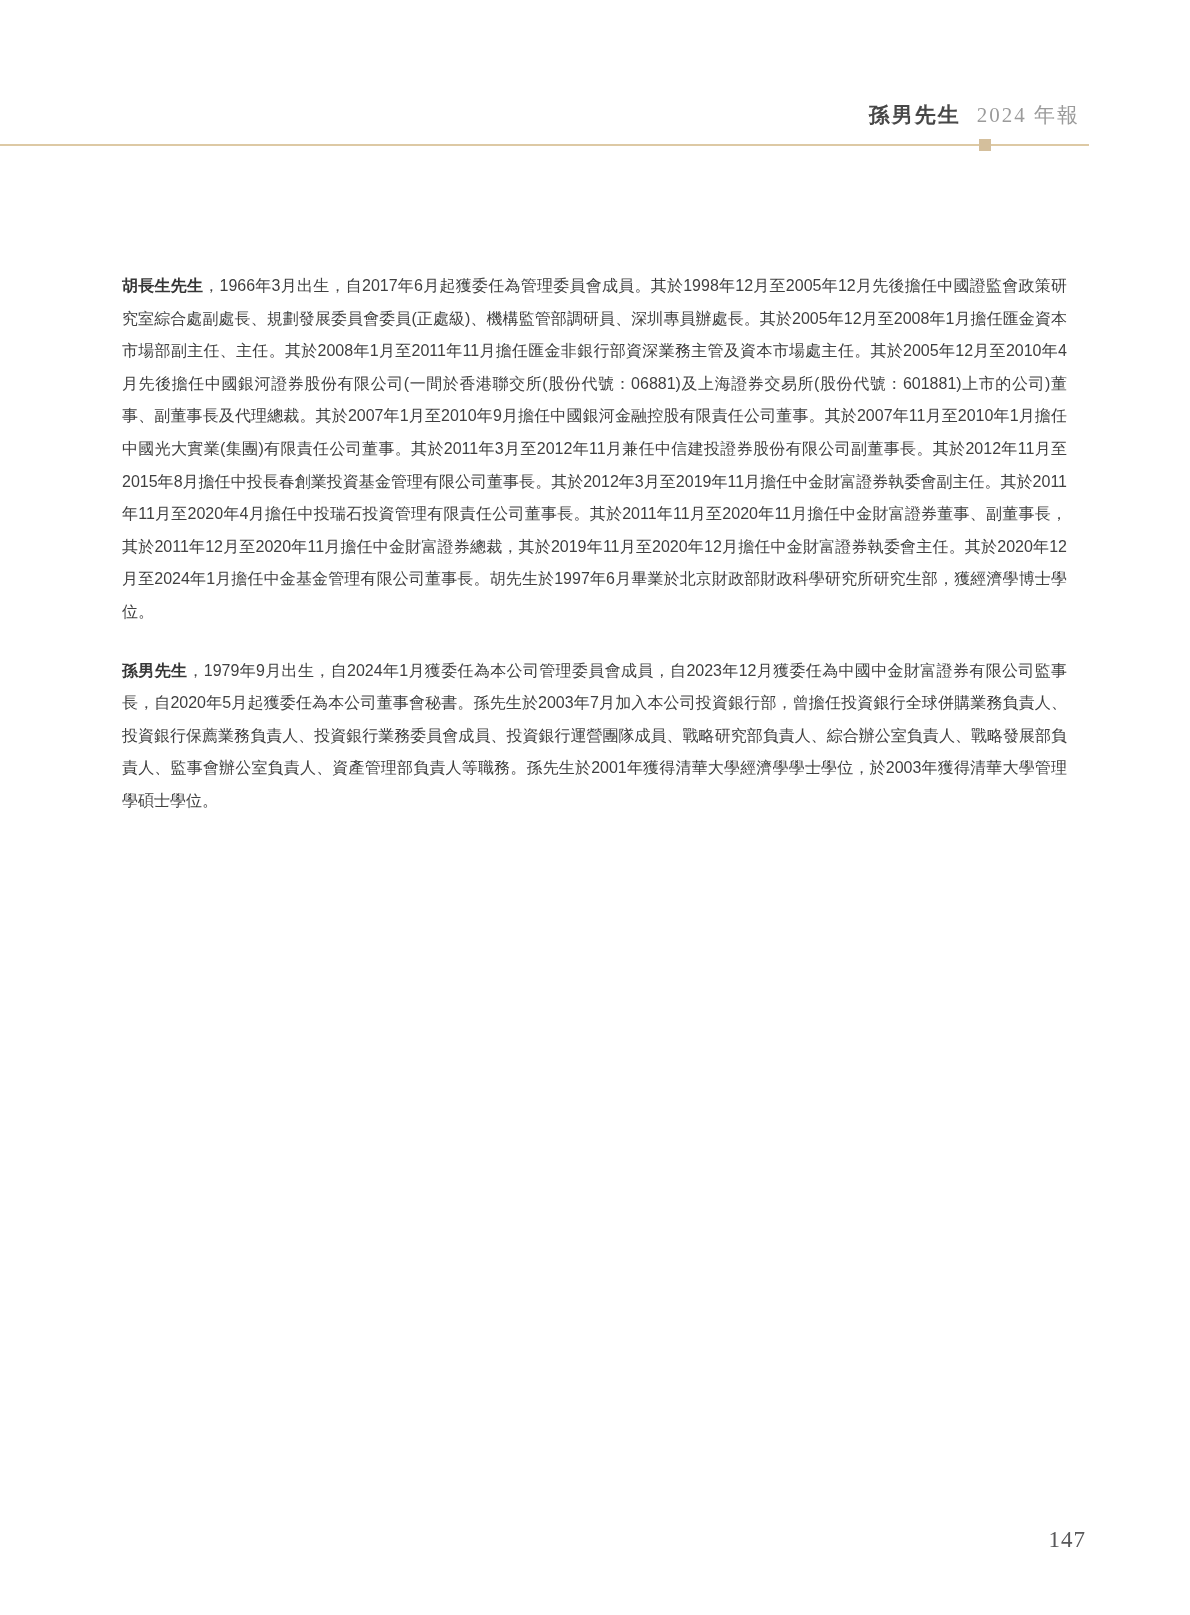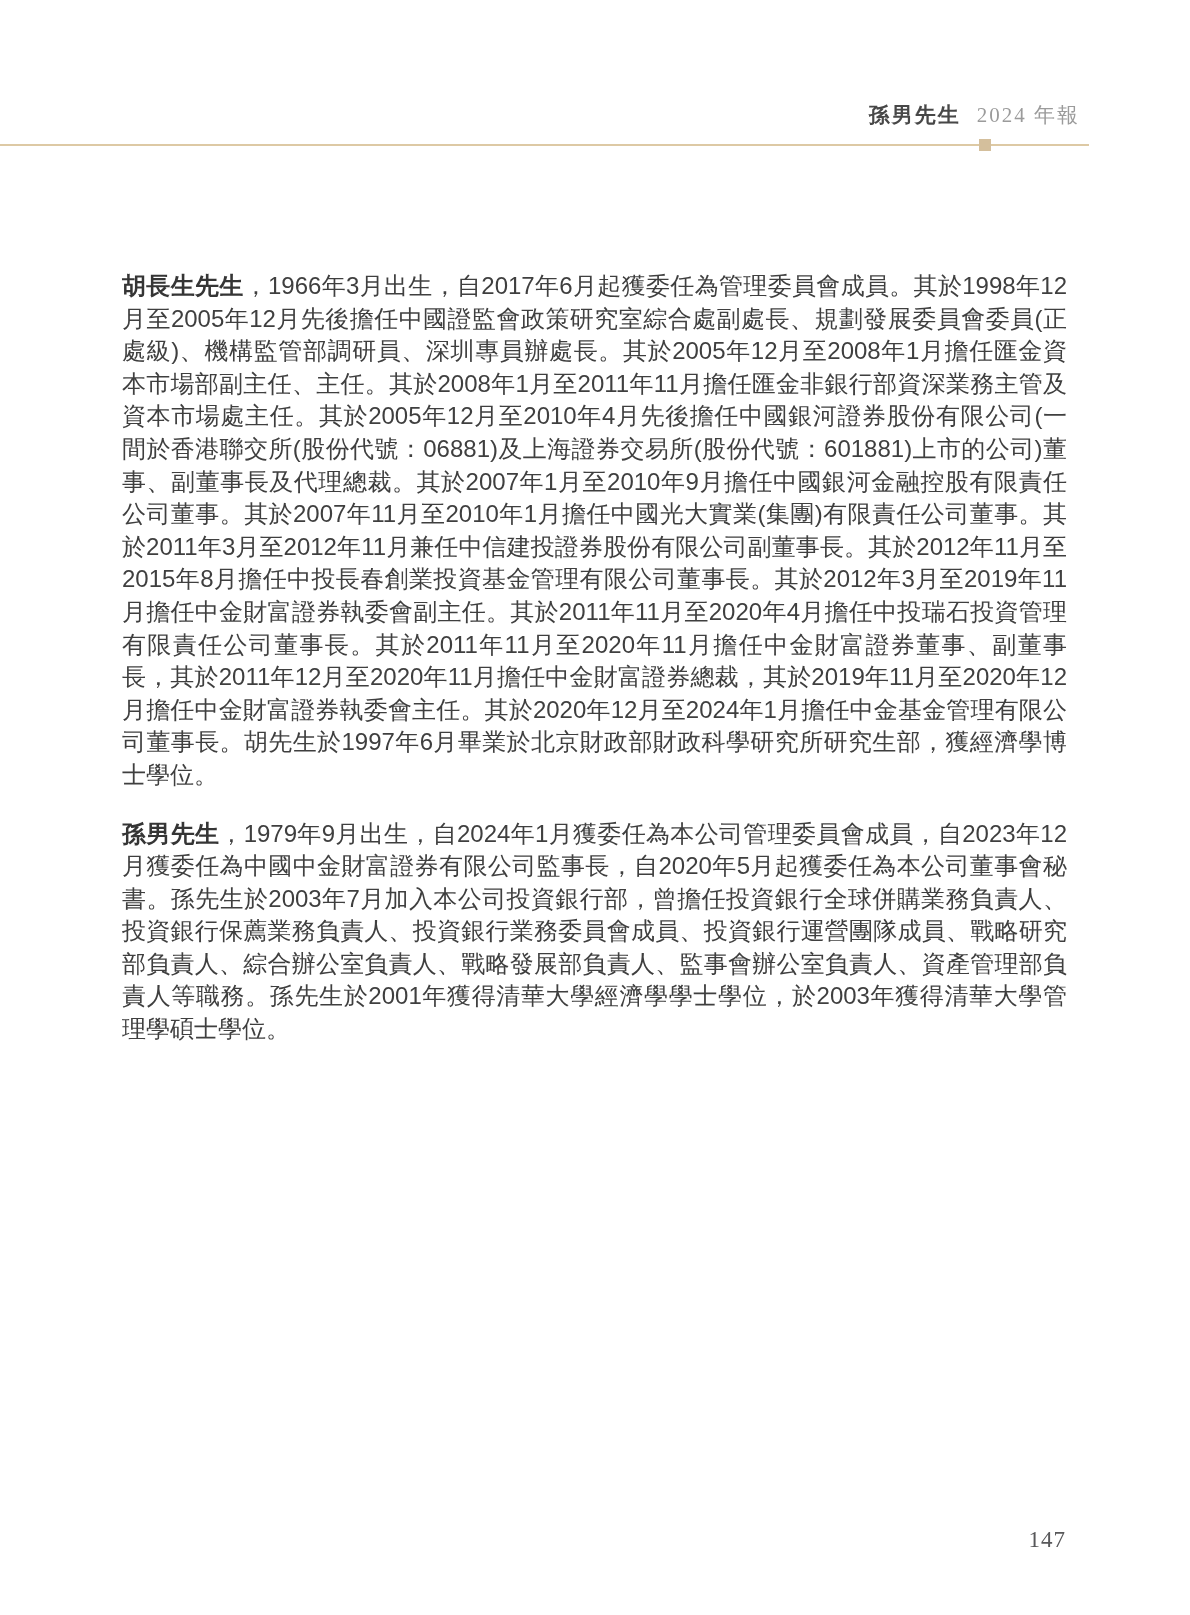--- a/index.html
+++ b/index.html
@@ -50,41 +50,41 @@
     height: 12px;
     background: #d4bf9c;
   }
   
   .content {
     position: absolute;
     top: 270px;
     left: 122px;
     width: 945px;
     color: #3f3f3f;
-    font-size: 24px;
+    font-size: 16px;
     line-height: 32.6px;
     text-align: justify;
     text-justify: inter-ideograph;
   }
   .content p {
     margin: 0;
     overflow-wrap: break-word;
   }
   .content p + p {
     margin-top: 26px;
   }
   .person-name {
     font-weight: 700;
     color: #353535;
   }
   
   .page-number {
     position: absolute;
     top: 1527px;
-    right: 124px;
+    right: 104px;
     font-family: "Liberation Serif", serif;
     font-size: 23px;
     color: #58585a;
     letter-spacing: 1px;
   }
 </style>
 </head>
 <body>
 
 <div class="page">

